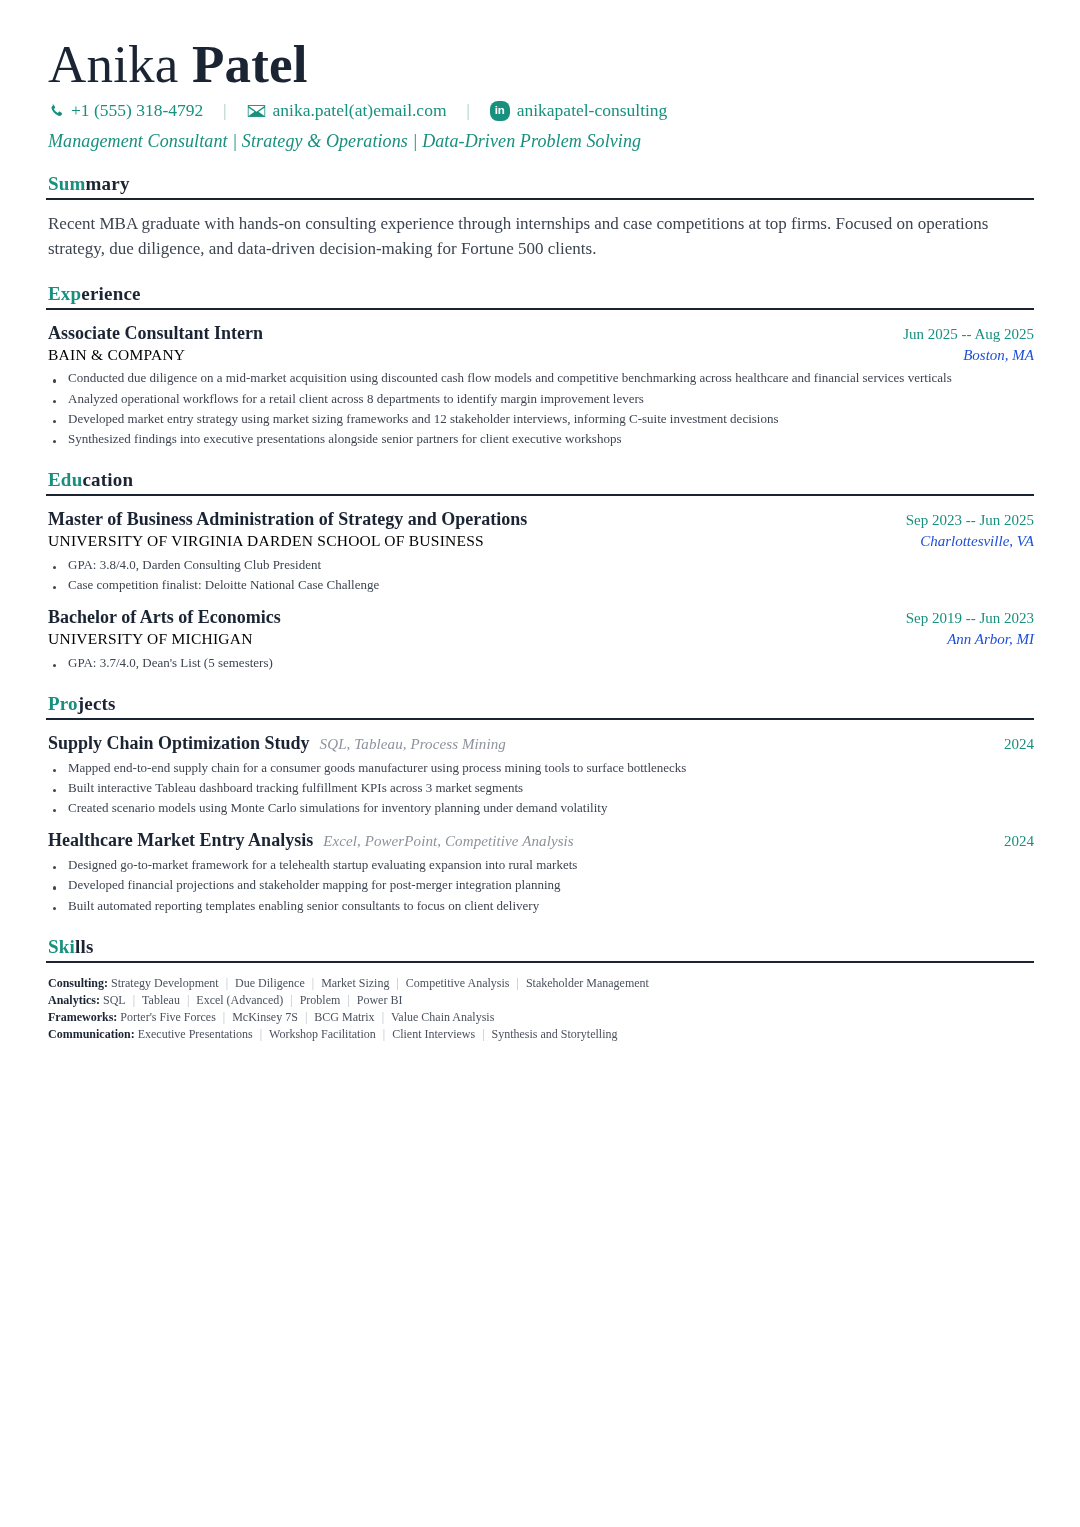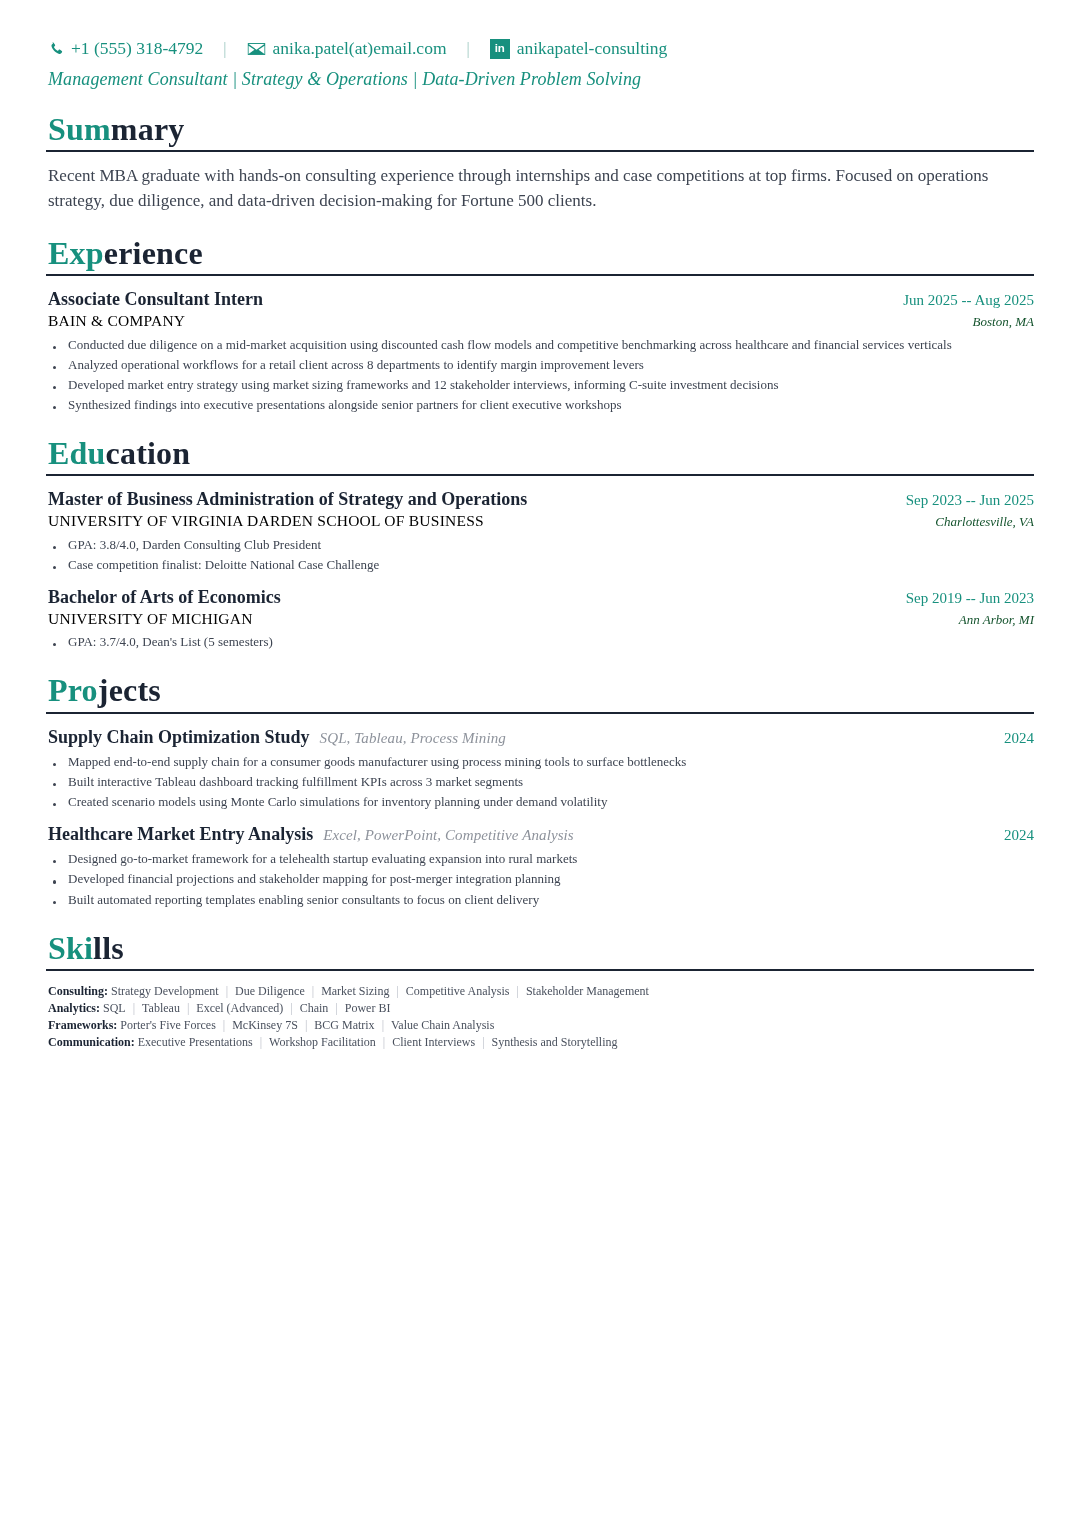--- a/index.html
+++ b/index.html
@@ -33,42 +33,42 @@
     font-size: 17.5px;
     color: #17907e;
   }
   .contact-item { display: inline-flex; align-items: center; gap: 7px; }
   .contact-sep { color: #9fc9c2; margin: 0 12px; font-size: 16px; }
   .c-icon { display: inline-flex; align-items: center; justify-content: center; }
   .c-icon svg { display: block; }
   .li-badge {
     width: 20px; height: 20px;
     background: #17907e;
-    border-radius: 0;
+    border-radius: 8px;
     display: inline-flex; align-items: center; justify-content: center;
     color: #ffffff;
     font-family: "Liberation Sans", sans-serif;
     font-weight: 700;
     font-size: 11.5px;
     line-height: 1;
     letter-spacing: -0.2px;
   }
 
   .tagline {
     margin: 10px 0 0 2px;
     font-style: italic;
     font-size: 18px;
     color: #17907e;
     letter-spacing: 0.1px;
   }
 
   
   .section { margin-top: 22px; }
   .section-head {
-    font-size: 32px;
+    font-size: 19px;
     font-weight: 700;
     line-height: 1.1;
     color: #1b2433;
     margin: 4px 0 3px 2px;
     letter-spacing: 0.2px;
   }
   .section-head .accent { color: #17907e; }
   .rule {
     height: 0;
     border-top: 2.2px solid #1b2433;
@@ -106,23 +106,23 @@
     line-height: 1.28;
   }
   .entry-sub {
     font-size: 15.5px;
     color: #000000;
     margin-left: 2px;
     letter-spacing: 0.25px;
     line-height: 1.3;
   }
   .entry-loc {
-    font-size: 13px;
+    font-size: 15px;
     font-style: italic;
-    color: #14532d;
+    color: #1d4ed8;
     white-space: nowrap;
     line-height: 1.3;
   }
   .entry-year {
     font-size: 15px;
     color: #17907e;
     white-space: nowrap;
     line-height: 1.28;
   }
   .entry-tech {
@@ -173,20 +173,24 @@
   }
   .skill-values { color: #4a515e; }
   .skill-values .pipe { color: #b9bec7; padding: 0 7px; }
 </style>
 </head>
 <body>
 
 <div class="page">
 
   <div>
+    <div class="name">
+      <span>Anika</span>
+      <span class="last">Patel</span>
+    </div>
 
     <div class="contact-line">
       <span class="contact-item">
         <span class="c-icon">
           <svg width="16" height="16" viewBox="0 0 24 24" aria-hidden="true">
             <path fill="#17907e" d="M6.6 2.6c.6-.5 1.5-.4 2 .3l1.9 2.6c.4.6.3 1.4-.2 1.9l-1.2 1.1c-.2.2-.3.6-.1.9.5 1 1.3 2.1 2.2 3 .9.9 2 1.7 3 2.2.3.2.7.1.9-.1l1.1-1.2c.5-.5 1.3-.6 1.9-.2l2.6 1.9c.7.5.8 1.4.3 2l-1.2 1.4c-.7.8-1.8 1.2-2.8 1-2.6-.5-5.3-2.1-7.5-4.3C7.3 12.9 5.7 10.2 5.2 7.6c-.2-1 .2-2.1 1-2.8l1.4-1.2z"></path>
           </svg>
         </span>
         <span>+1 (555) 318-4792</span>
       </span>
@@ -333,21 +337,21 @@
       <span class="accent">Ski</span><span>lls</span>
     </div>
     <div class="rule"></div>
     <div class="skills">
       <div class="skill-row">
         <span class="skill-label">Consulting:</span>
         <span class="skill-values"><span>Strategy Development</span><span class="pipe">|</span><span>Due Diligence</span><span class="pipe">|</span><span>Market Sizing</span><span class="pipe">|</span><span>Competitive Analysis</span><span class="pipe">|</span><span>Stakeholder Management</span></span>
       </div>
       <div class="skill-row">
         <span class="skill-label">Analytics:</span>
-        <span class="skill-values"><span>SQL</span><span class="pipe">|</span><span>Tableau</span><span class="pipe">|</span><span>Excel (Advanced)</span><span class="pipe">|</span><span>Chain</span><span class="pipe">|</span><span>Power BI</span></span>
+        <span class="skill-values"><span>SQL</span><span class="pipe">|</span><span>Tableau</span><span class="pipe">|</span><span>Excel (Advanced)</span><span class="pipe">|</span><span>Problem</span><span class="pipe">|</span><span>Power BI</span></span>
       </div>
       <div class="skill-row">
         <span class="skill-label">Frameworks:</span>
         <span class="skill-values"><span>Porter's Five Forces</span><span class="pipe">|</span><span>McKinsey 7S</span><span class="pipe">|</span><span>BCG Matrix</span><span class="pipe">|</span><span>Value Chain Analysis</span></span>
       </div>
       <div class="skill-row">
         <span class="skill-label">Communication:</span>
         <span class="skill-values"><span>Executive Presentations</span><span class="pipe">|</span><span>Workshop Facilitation</span><span class="pipe">|</span><span>Client Interviews</span><span class="pipe">|</span><span>Synthesis and Storytelling</span></span>
       </div>
     </div>

